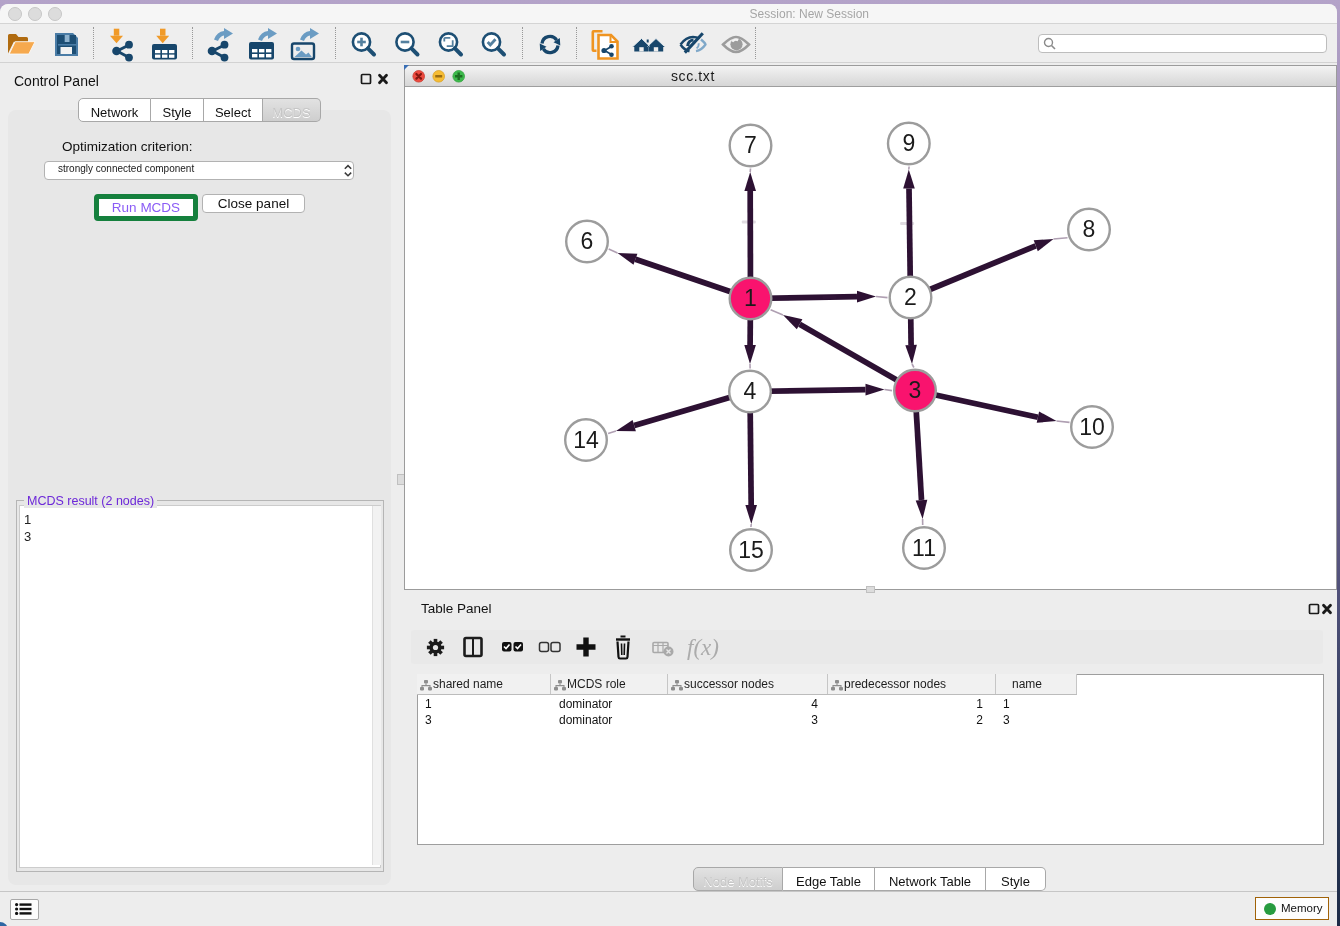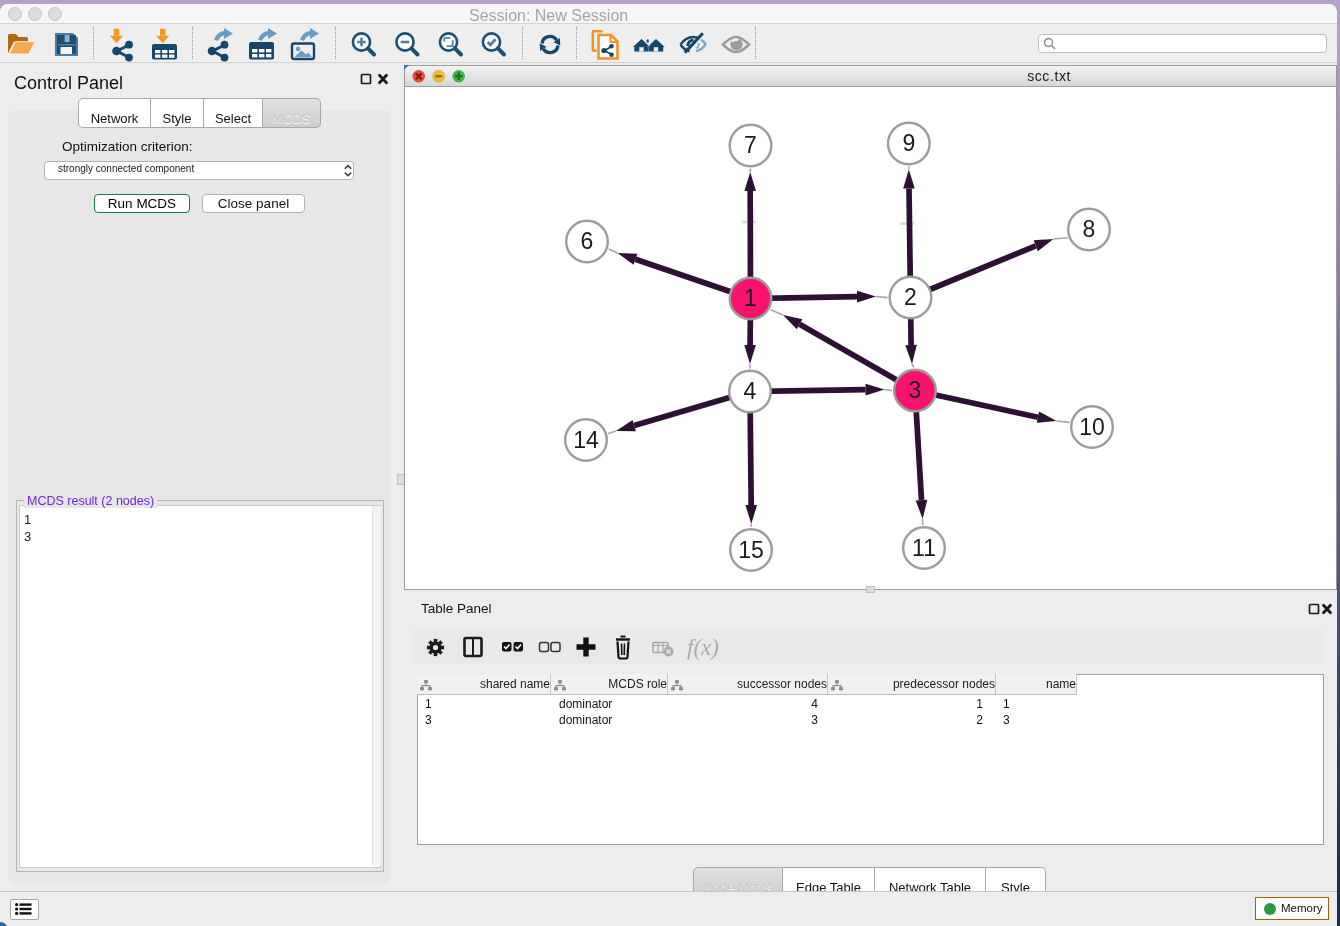--- a/index.html
+++ b/index.html
@@ -2,35 +2,35 @@
 <html><head>
 <meta charset="utf-8">
 <style>
   html,body{margin:0;padding:0;width:1340px;height:926px;overflow:hidden;
     font-family:"Liberation Sans",sans-serif;
     background:linear-gradient(180deg,#b4a3c9 0%,#9a8ab3 22%,#6e6292 48%,#454a70 70%,#2a3756 86%,#1d2b47 100%);}
   .abs{position:absolute;}
   #app{position:absolute;left:0;top:4px;width:1337px;height:922px;background:#ededed;border-radius:8px 8px 0 0;overflow:hidden;will-change:transform;}
   .sep{position:absolute;top:23px;height:32px;width:0;border-left:1px dotted #989898;}
   .tab{position:absolute;top:0;height:16px;background:#fff;border:1px solid #a8a8a8;border-left:none;
-       text-align:center;font-size:13px;color:#111;padding-top:12px;}
+       text-align:center;font-size:13px;color:#111;padding-top:6px;}
   .tabsel{background:linear-gradient(180deg,#e2e2e2,#cecece);color:#c6c6c6;text-shadow:0 1px 0 #ffffff;}
   .hdrcell{position:absolute;top:0;height:20px;border-right:1px solid #c6c6c6;font-size:12px;color:#1d1d1d;}
-  .hdrcell span{position:absolute;left:0;top:3px;text-align:right;width:100%;}
+  .hdrcell span{position:absolute;left:16px;top:3px;text-align:left;width:100%;}
   .rowv{position:absolute;font-size:12px;color:#111;height:16px;line-height:16px;}
 </style>
 </head>
 <body>
 <div id="app">
 
   <div class="abs" style="left:0;top:0;width:1337px;height:19px;background:#f6f6f6;border-bottom:1px solid #d4d4d4;border-radius:8px 8px 0 0"></div>
   <div class="abs" style="left:8px;top:3px;width:12px;height:12px;border-radius:50%;background:#dcdcdc;border:1px solid #c6c6c6"></div>
   <div class="abs" style="left:28px;top:3px;width:12px;height:12px;border-radius:50%;background:#dcdcdc;border:1px solid #c6c6c6"></div>
   <div class="abs" style="left:48px;top:3px;width:12px;height:12px;border-radius:50%;background:#dcdcdc;border:1px solid #c6c6c6"></div>
-  <div class="abs" style="left:469px;top:2.5px;width:400px;text-align:left;font-size:16px;color:#a5a5a5">Session: New Session</div>
+  <div class="abs" style="left:469px;top:2.5px;width:400px;text-align:right;font-size:12px;color:#a5a5a5">Session: New Session</div>
 
   <div class="abs" style="left:0;top:20px;width:1337px;height:38px;background:#eeeeee;border-bottom:1px solid #d2d2d2"></div>
   <div class="sep" style="left:93px"></div>
   <div class="sep" style="left:192px"></div>
   <div class="sep" style="left:335px"></div>
   <div class="sep" style="left:522px"></div>
   <div class="sep" style="left:576px"></div>
   <div class="sep" style="left:755px"></div>
   <svg class="abs" style="left:0;top:20px" width="1337" height="38" viewBox="0 0 1337 38">
 
@@ -174,21 +174,21 @@
       <path d="M-3.8,-2.9 A 4.6,4.6 0 0 1 2.2,-4.4" fill="none" stroke="#f3f3f3" stroke-width="2.4"></path>
     </g>
   </svg>
 
   <div class="abs" style="left:1038px;top:29.5px;width:287px;height:17px;background:#fff;border:1px solid #bdbdbd;border-radius:4px"></div>
   <svg class="abs" style="left:1043px;top:32.5px" width="14" height="14" viewBox="0 0 14 14">
     <circle cx="5.5" cy="5.5" r="4" fill="none" stroke="#8a8a8a" stroke-width="1.4"></circle>
     <line x1="8.5" y1="8.5" x2="12" y2="12" stroke="#8a8a8a" stroke-width="1.6"></line>
   </svg>
 
-  <div class="abs" style="left:14px;top:69px;font-size:18px;color:#111">Control Panel</div>
+  <div class="abs" style="left:14px;top:69px;font-size:14px;color:#111">Control Panel</div>
   <svg class="abs" style="left:357px;top:68px" width="36" height="16" viewBox="0 0 36 16">
     <rect x="4.5" y="2.5" width="9" height="9" fill="none" stroke="#1a1a1a" stroke-width="1.7" rx="1"></rect>
     <path d="M22.5,3.2 L29.5,10.8 M29.5,3.2 L22.5,10.8" stroke="#1a1a1a" stroke-width="2.8" stroke-linecap="round"></path>
   </svg>
 
   <div class="abs" style="left:8px;top:106px;width:383px;height:775px;background:#e7e7e7;border-radius:8px"></div>
 
   <div class="abs" style="left:78px;top:94px;width:244px;height:21px">
     <div class="tab" style="left:0;width:71px;border-radius:5px 0 0 5px;border-left:1px solid #a8a8a8">Network</div>
     <div class="tab" style="left:73px;width:52px">Style</div>
@@ -197,21 +197,21 @@
   </div>
   <div class="abs" style="left:62px;top:135px;width:276px;text-align:left;font-size:13.5px;color:#111">Optimization criterion:</div>
 
   <div class="abs" style="left:44px;top:156.5px;width:308px;height:17px;background:#fff;border:1px solid #b2b2b2;border-radius:4px"></div>
   <div class="abs" style="left:58px;top:159px;font-size:10px;color:#1a1a1a">strongly connected component</div>
   <svg class="abs" style="left:340px;top:158.5px" width="16" height="16" viewBox="0 0 16 16" fill="none" stroke="#3a3a3a" stroke-width="1.5">
     <path d="M4.8,5.8 L8,2.6 L11.2,5.8"></path>
       <path d="M4.8,9.6 L8,12.8 L11.2,9.6"></path>
   </svg>
 
-  <div class="abs" style="left:94px;top:190px;width:94px;height:17px;background:#fff;border:1px solid #15803d;border-radius:4px;text-align:center;font-size:13.5px;color:#000000;line-height:17px">Run MCDS</div>
+  <div class="abs" style="left:94px;top:190px;width:94px;height:17px;background:#fff;border:5px solid #15803d;border-radius:4px;text-align:center;font-size:13.5px;color:#8b5cf6;line-height:17px">Run MCDS</div>
   <div class="abs" style="left:202px;top:190px;width:101px;height:17px;background:#fff;border:1px solid #b2b2b2;border-radius:4px;text-align:center;font-size:13.5px;color:#111;line-height:17px">Close panel</div>
 
   <div class="abs" style="left:16px;top:496px;width:366px;height:370px;border:1px solid #b5b5b5"></div>
   <div class="abs" style="left:19px;top:501px;width:360px;height:361px;background:#fff;border:1px solid #cccccc"></div>
   <div class="abs" style="left:371.5px;top:502px;width:8px;height:359px;background:#f2f2f2;border-left:1px solid #e0e0e0"></div>
   <div class="abs" style="left:24px;top:489.5px;background:#e7e7e7;font-size:12.5px;color:#6d28d9;padding:0 3px">MCDS result (2 nodes)</div>
   <div class="abs" style="left:24px;top:508px;font-size:13px;color:#222;line-height:16.5px">1<br>3</div>
 
   <div class="abs" style="left:397px;top:470px;width:6px;height:9px;background:#dcdcdc;border:1px solid #c0c0c0"></div>
 
@@ -221,21 +221,21 @@
       <path d="M0,0 L5,0 L0,5 Z" fill="#3a6fb5"></path>
     </svg>
   <svg class="abs" style="left:410px;top:65px" width="60" height="15" viewBox="0 0 60 15">
     <circle cx="8.7" cy="7.3" r="5.8" fill="#ee4b40" stroke="#c63c31" stroke-width="0.8"></circle>
     <path d="M6.4,5 L11,9.6 M11,5 L6.4,9.6" stroke="#841710" stroke-width="2.2" stroke-linecap="round"></path>
     <circle cx="28.7" cy="7.3" r="5.8" fill="#f6bc33" stroke="#d9a227" stroke-width="0.8"></circle>
     <rect x="25.2" y="6.1" width="7" height="2.4" fill="#9a6d12" rx="0.5"></rect>
     <circle cx="48.7" cy="7.3" r="5.8" fill="#3cb94b" stroke="#33a340" stroke-width="0.8"></circle>
     <path d="M48.7,3.6 L48.7,11 M45,7.3 L52.4,7.3" stroke="#1c6e22" stroke-width="2.4"></path>
   </svg>
-  <div class="abs" style="left:671px;top:64px;width:400px;text-align:right;font-size:14px;letter-spacing:0.6px;color:#1a1a1a">scc.txt</div>
+  <div class="abs" style="left:671px;top:64px;width:400px;text-align:left;font-size:14px;letter-spacing:0.6px;color:#1a1a1a">scc.txt</div>
 
   <div class="abs" style="left:866px;top:582px;width:7px;height:5px;background:#dcdcdc;border:1px solid #c0c0c0"></div>
 <svg class="abs" style="left:405.5px;top:84px;will-change:transform" width="931" height="501" viewBox="0 0 931 501" font-family="Liberation Sans, sans-serif">
       <line x1="344.5" y1="210.5" x2="344.2" y2="103.0" stroke="#2d1133" stroke-width="5.7"></line>
       <polygon points="344.2,84.0 350.0,103.0 338.4,103.0" fill="#2d1133"></polygon>
       <line x1="344.2" y1="84.0" x2="344.5" y2="80.5" stroke="rgba(77,42,84,0.45)" stroke-width="1.6"></line>
       <line x1="344.5" y1="210.5" x2="229.4" y2="171.3" stroke="#2d1133" stroke-width="5.7"></line>
       <polygon points="211.5,165.0 231.4,165.8 227.5,176.7" fill="#2d1133"></polygon>
       <line x1="211.5" y1="165.0" x2="202.7" y2="161.1" stroke="rgba(77,42,84,0.45)" stroke-width="1.6"></line>
       <line x1="344.5" y1="210.5" x2="451.0" y2="208.6" stroke="#2d1133" stroke-width="5.7"></line>

